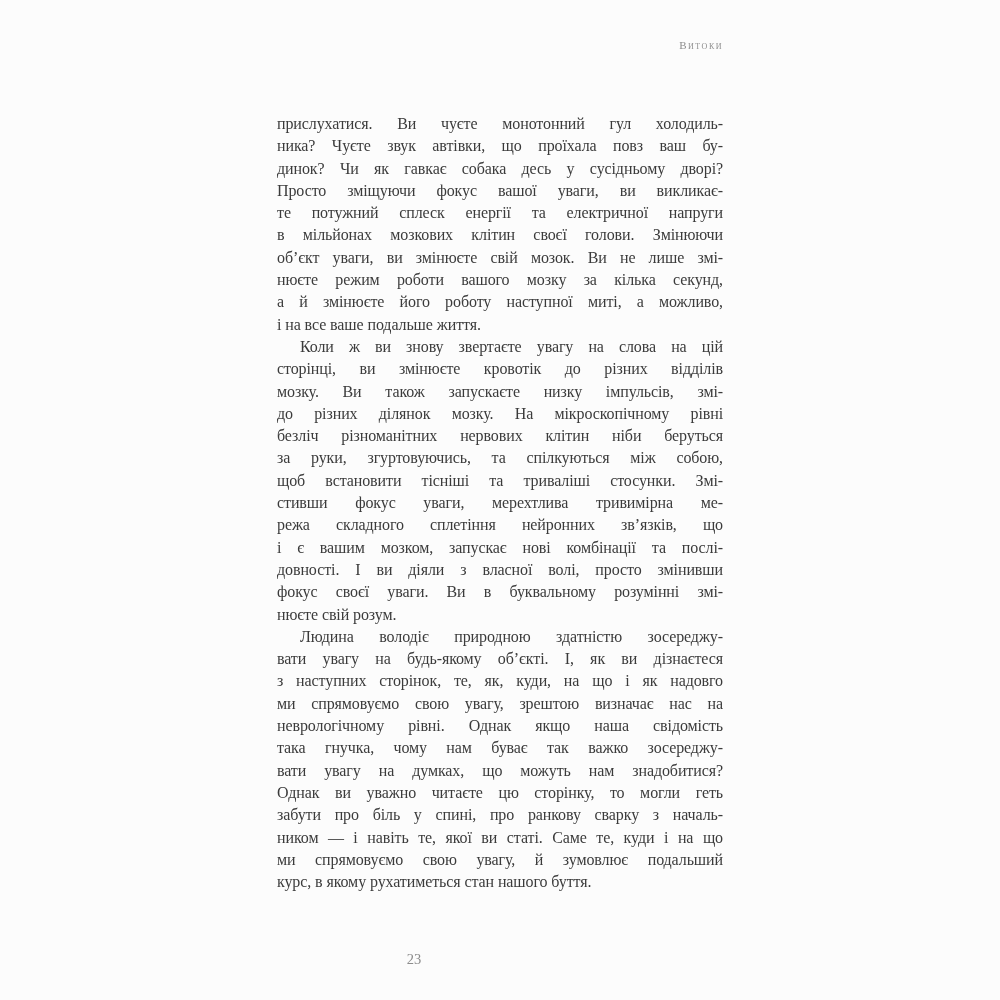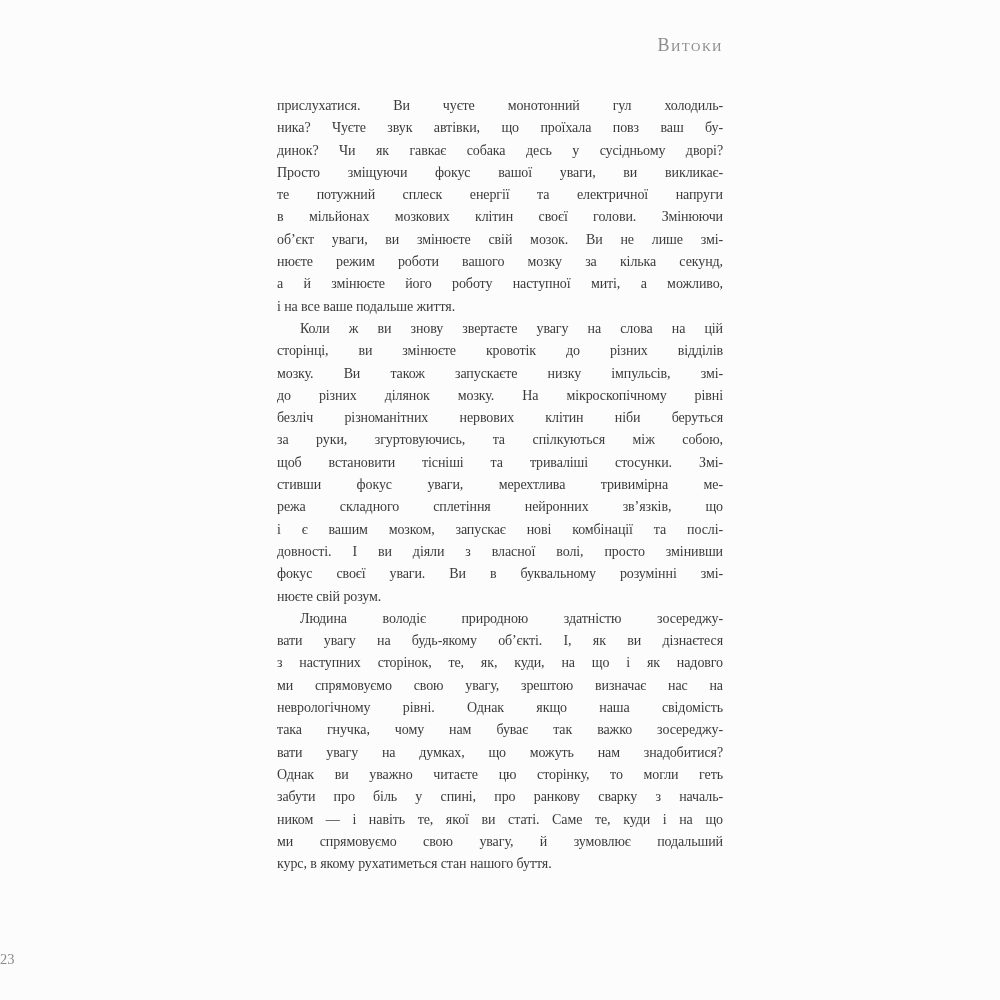--- a/index.html
+++ b/index.html
@@ -20,30 +20,30 @@
   }
   .running-head {
     position: absolute;
     top: 37px;
     left: 277px;
     width: 446px;
     text-align: right;
     font-variant: small-caps;
     letter-spacing: 1.5px;
     color: #8c8c8c;
-    font-size: 18px;
+    font-size: 11px;
     line-height: 16px;
   }
   .text-block {
     position: absolute;
     left: 277px;
-    top: 95px;
+    top: 113px;
     width: 446px;
     color: #3b3b3b;
-    font-size: 14px;
+    font-size: 16px;
     line-height: 22.3px;
     letter-spacing: -0.1px;
   }
   .paragraph {
     margin: 0;
     padding: 0;
   }
   .line {
     height: 22.3px;
     overflow: hidden;
@@ -56,20 +56,21 @@
     text-align-last: left;
   }
   .line.indent {
     text-indent: 23px;
   }
   .page-number {
     position: absolute;
     top: 950px;
     left: 0;
     width: 828px;
+    text-align: center;
     color: #8c8c8c;
     font-size: 14.5px;
     line-height: 18px;
   }
 </style>
 </head>
 <body>
 
 <div class="page">
 

